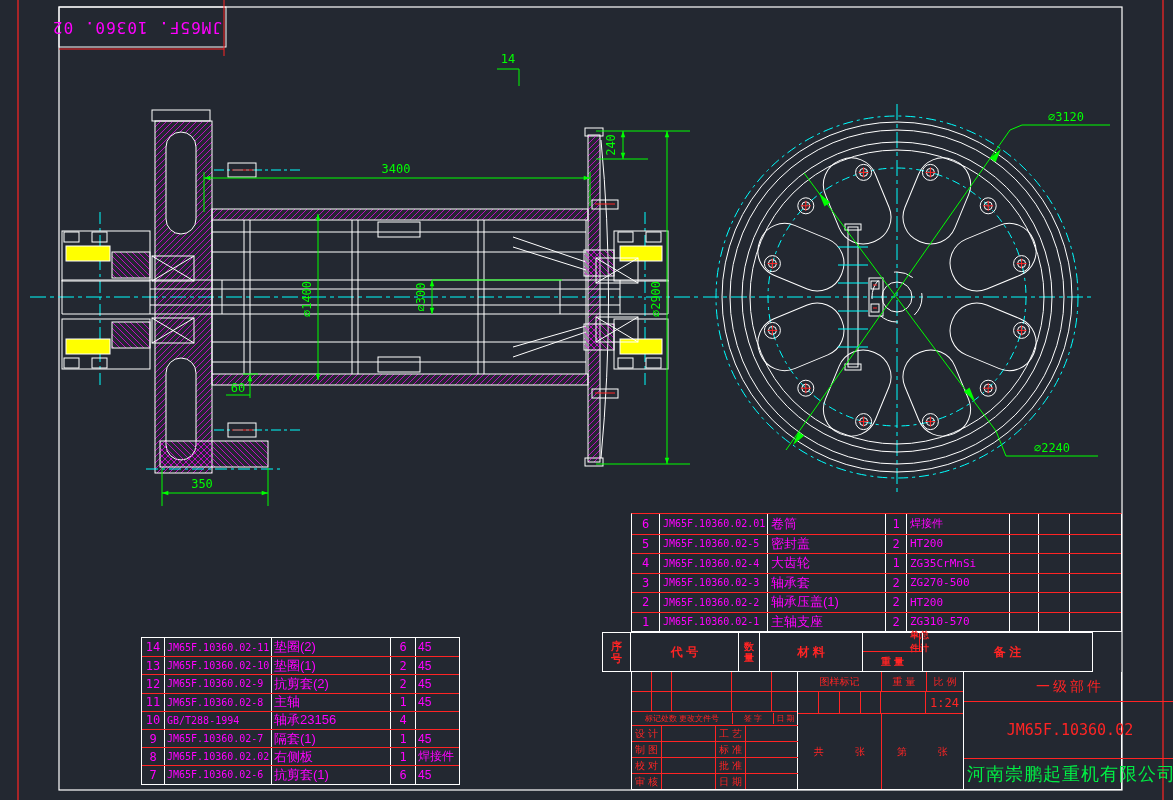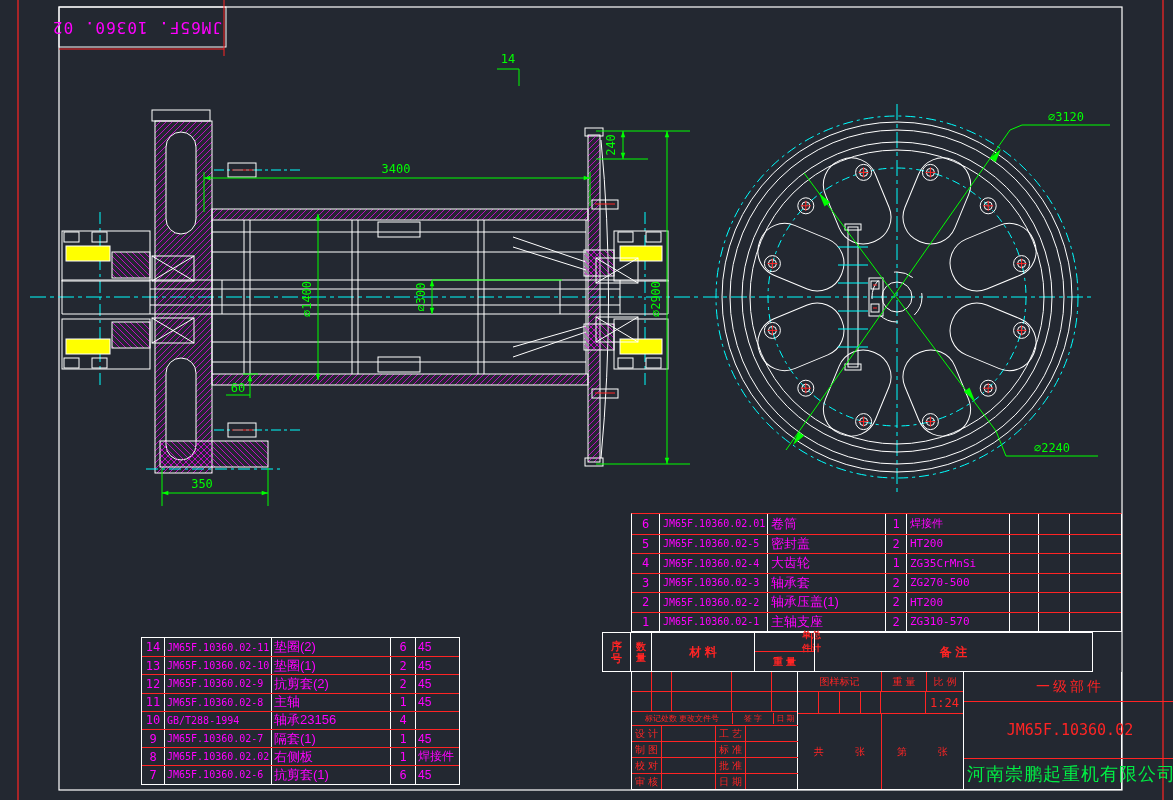--- a/index.html
+++ b/index.html
@@ -458,20 +458,21 @@
     <div class="c"></div>
     <div class="c"></div>
   </div>
 </div>
 
 
 <div class="bh">
   <div class="hc" style="width:27px">
         <span class="vert">序号</span>
       </div>
+  <div class="hc" style="width:108px">代  号</div>
   <div class="hc" style="width:21px">
         <span class="vert" style="width:12px;font-size:10px">数量</span>
       </div>
   <div class="hc" style="width:103px">材  料</div>
   <div class="wblock" style="width:60px">
     <div class="wtop">
       <div>单件</div>
       <div>总计</div>
     </div>
     <div class="wbot">重 量</div>

